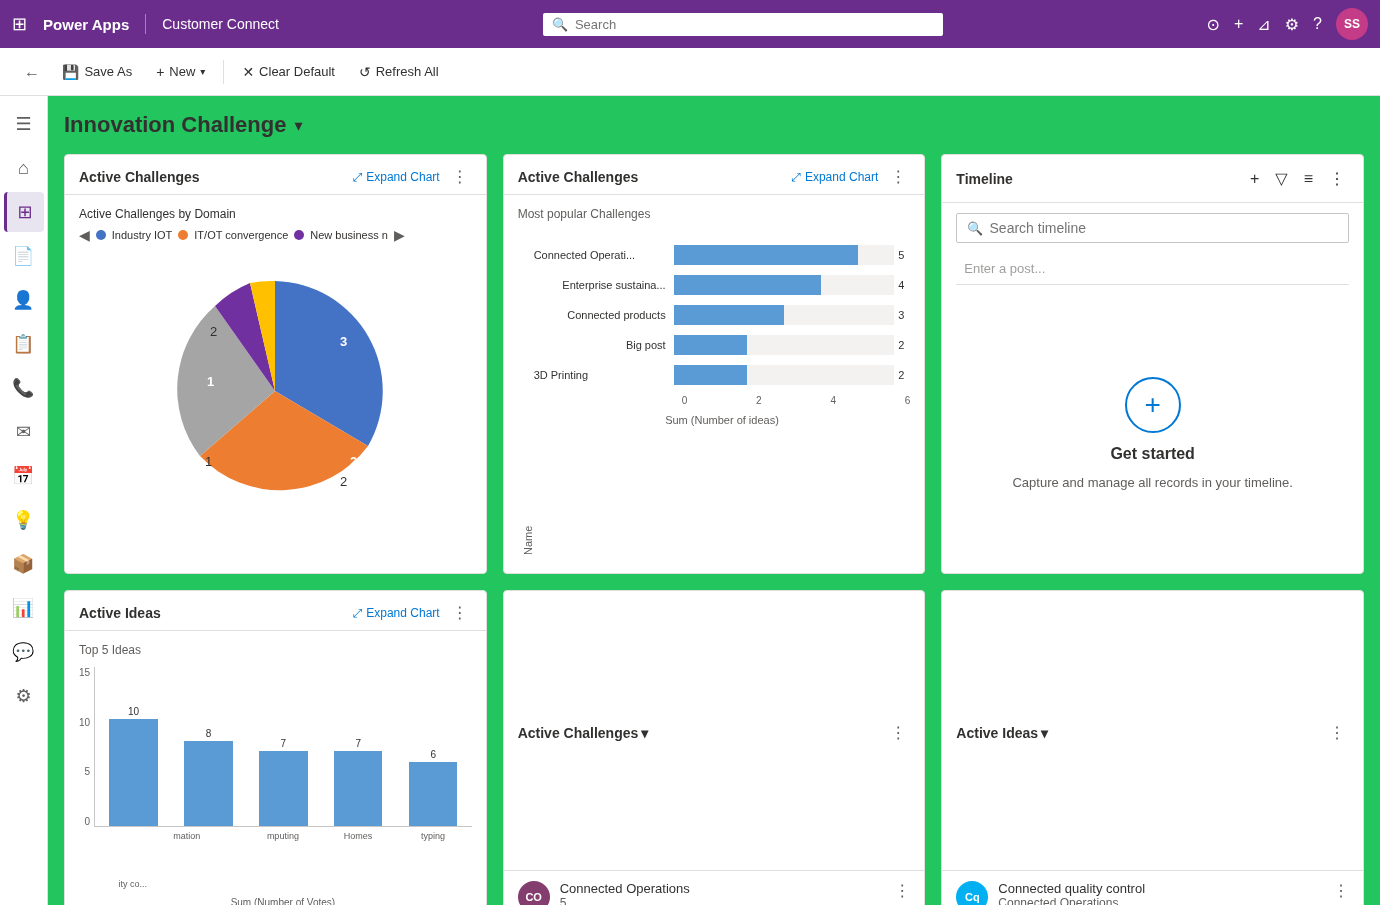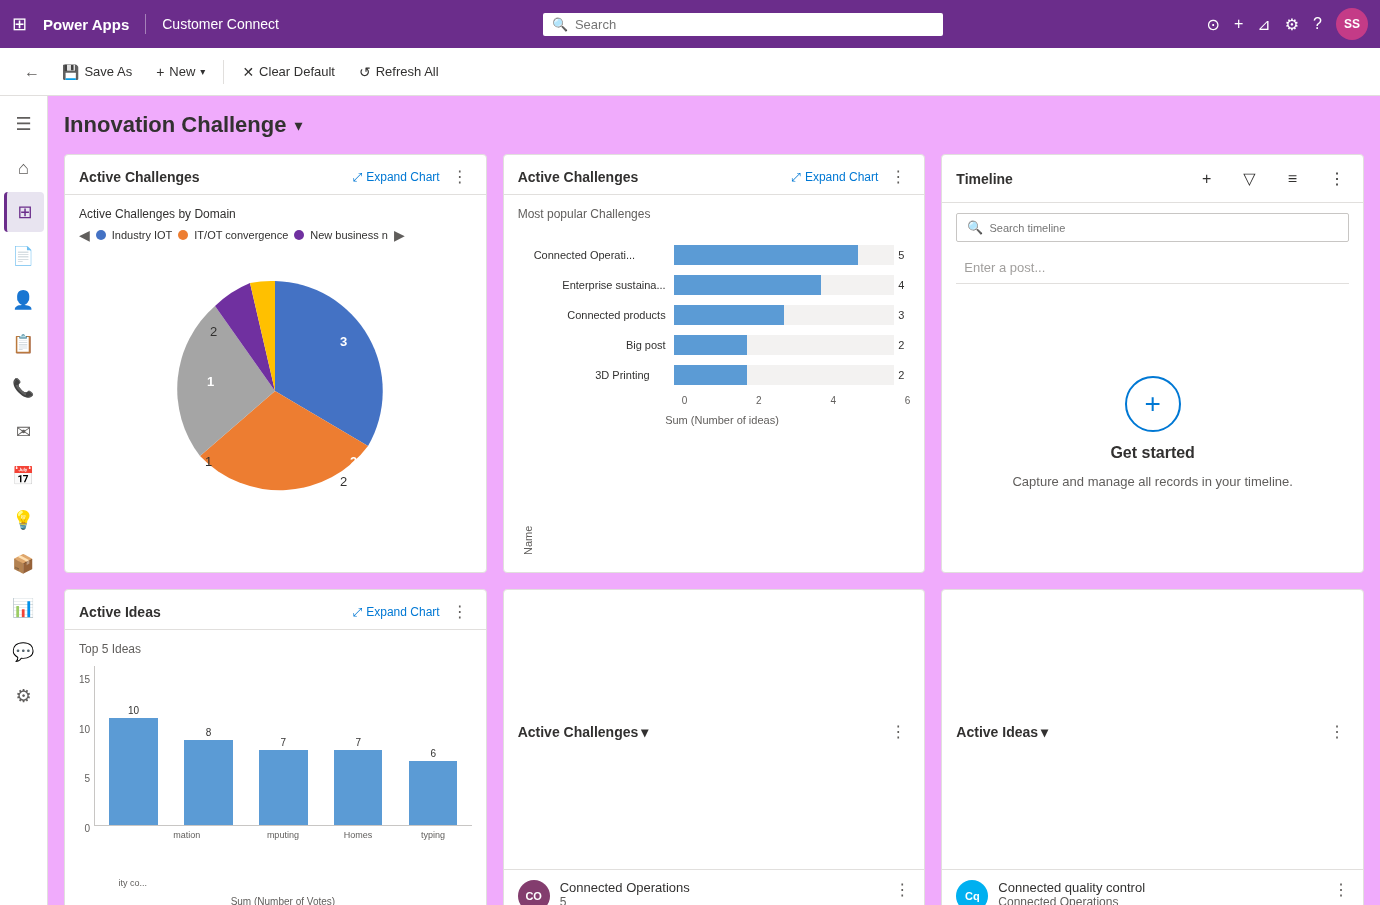--- a/index.html
+++ b/index.html
@@ -76,21 +76,21 @@
       display: flex; align-items: center; justify-content: center;
       border-radius: 4px; cursor: pointer; color: #605e5c; font-size: 18px;
     }
     .sidebar-icon.active { background: #e8e4f0; color: #6b2d8b; border-left: 3px solid #6b2d8b; }
 
     
     .content-area {
       flex: 1;
       overflow-y: auto;
       padding: 16px;
-      background: #f0abfc;
+      background: #22c55e;
     }
 
     
     .page-title-row {
       display: flex; align-items: center; gap: 8px;
       margin-bottom: 16px;
     }
     .page-title {
       font-size: 22px; font-weight: 600; color: #323130;
     }
@@ -137,35 +137,35 @@
     .legend-dot { width: 10px; height: 10px; border-radius: 50%; display: inline-block; }
     .pie-nav { color: #605e5c; font-size: 14px; cursor: pointer; }
     .pie-container { display: flex; justify-content: center; align-items: center; height: 280px; }
 
     
     .timeline-card { min-height: 400px; }
     .timeline-header {
       display: flex; align-items: center;
       padding: 12px 14px;
       border-bottom: 1px solid #e1dfdd;
-      gap: 24px;
+      gap: 8px;
     }
     .timeline-title { font-size: 14px; font-weight: 600; flex: 1; }
     .timeline-icon-btn {
       background: transparent; border: none;
       cursor: pointer; color: #323130; font-size: 16px;
       padding: 2px 4px;
     }
     .timeline-search {
       margin: 10px 14px;
       display: flex; align-items: center;
       border: 1px solid #c8c6c4; border-radius: 2px;
       padding: 6px 10px; gap: 6px;
     }
-    .timeline-search input { border: none; outline: none; flex: 1; font-size: 11px; }
+    .timeline-search input { border: none; outline: none; flex: 1; font-size: 14px; }
     .timeline-post-area {
       margin: 0 14px 8px 14px;
       padding: 8px;
       border-bottom: 1px solid #e1dfdd;
       color: #a19f9d; font-size: 13px;
     }
     .timeline-empty {
       display: flex; flex-direction: column; align-items: center;
       justify-content: center; height: 280px; gap: 12px;
     }
@@ -204,21 +204,21 @@
       display: flex; align-items: center; justify-content: center;
       font-size: 11px; font-weight: 600; color: white; flex-shrink: 0;
     }
     .list-item-content { flex: 1; }
     .list-item-title { font-size: 13px; font-weight: 500; color: #323130; }
     .list-item-sub { font-size: 12px; color: #605e5c; }
     .list-item-more { color: #605e5c; font-size: 16px; cursor: pointer; background: transparent; border: none; }
     .vbar-group { display: flex; flex-direction: column; align-items: center; flex: 1; }
     .vbar-label-top { font-size: 10px; margin-bottom: 2px; color: #323130; }
     .vbar { background: #5b9bd5; width: 70%; }
-    .vbar-y-axis { display: flex; flex-direction: column; justify-content: space-between; height: 160px; padding: 0 4px 0 0; font-size: 10px; color: #605e5c; align-items: flex-end; margin-top: 8px; }
+    .vbar-y-axis { display: flex; flex-direction: column; justify-content: space-between; height: 160px; padding: 0 4px 0 0; font-size: 10px; color: #605e5c; align-items: flex-end; }
 
     
     ::-webkit-scrollbar { width: 6px; }
     ::-webkit-scrollbar-track { background: #f3f2f1; }
     ::-webkit-scrollbar-thumb { background: #c8c6c4; border-radius: 3px; }
   </style>
 </head>
 <body>
 
 <div class="top-nav">
@@ -372,21 +372,21 @@
                     <div style="font-size: 11px; margin-left: 4px; min-width: 12px;">3</div>
                   </div>
                   <div style="display: flex; align-items: center; margin-bottom: 10px;">
                     <div style="width: 140px; font-size: 11px; text-align: right; padding-right: 8px; color: rgb(50, 49, 48); white-space: nowrap; overflow: hidden; text-overflow: ellipsis;">Big post</div>
                     <div style="flex: 1 1 0%; height: 20px; background: rgb(243, 242, 241); position: relative;">
                       <div style="height: 100%; background: rgb(91, 155, 213); width: 33.3333%;"></div>
                     </div>
                     <div style="font-size: 11px; margin-left: 4px; min-width: 12px;">2</div>
                   </div>
                   <div style="display: flex; align-items: center; margin-bottom: 10px;">
-                    <div style="width: 140px; font-size: 11px; text-align: right; padding-right: 24px; color: rgb(50, 49, 48); white-space: nowrap; overflow: hidden; text-overflow: ellipsis;">3D Printing</div>
+                    <div style="width: 140px; font-size: 11px; text-align: left; padding-right: 24px; color: rgb(50, 49, 48); white-space: nowrap; overflow: hidden; text-overflow: ellipsis;">3D Printing</div>
                     <div style="flex: 1 1 0%; height: 20px; background: rgb(243, 242, 241); position: relative;">
                       <div style="height: 100%; background: rgb(91, 155, 213); width: 33.3333%;"></div>
                     </div>
                     <div style="font-size: 11px; margin-left: 4px; min-width: 12px;">2</div>
                   </div>
                   <div style="display: flex; margin-left: 148px; justify-content: space-between; font-size: 10px; color: rgb(96, 94, 92);">
                     <span>0</span>
                     <span>2</span>
                     <span>4</span>
                     <span>6</span>

